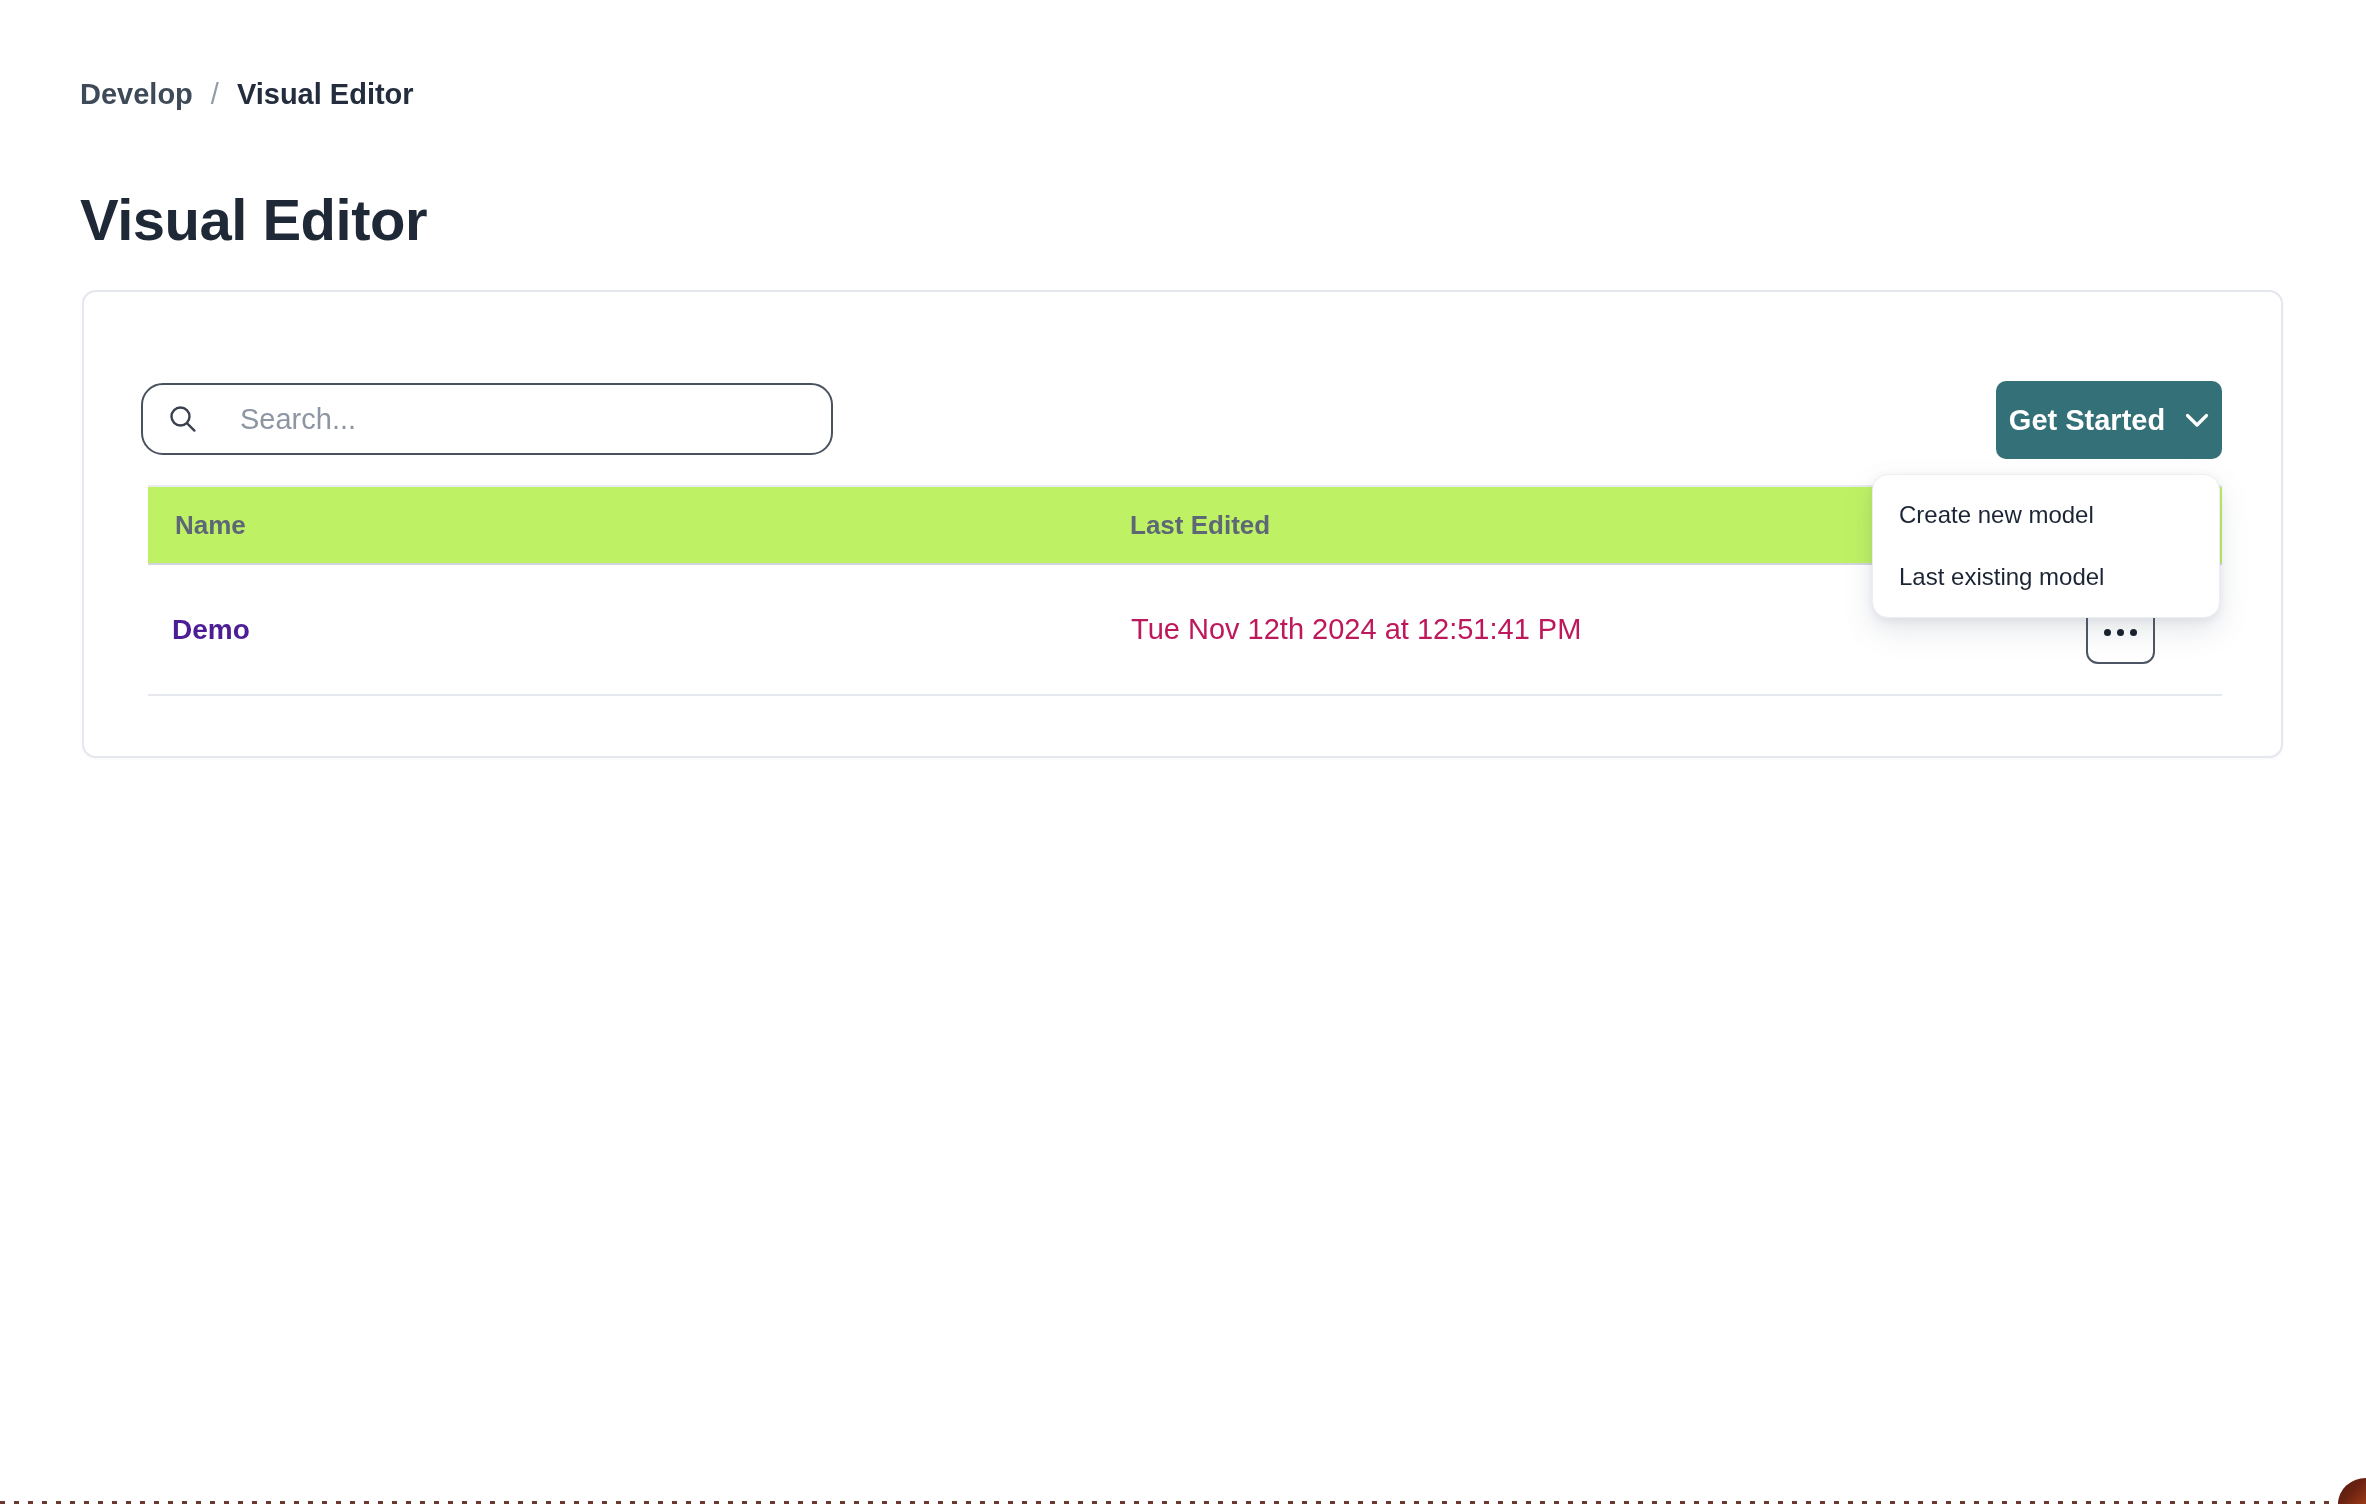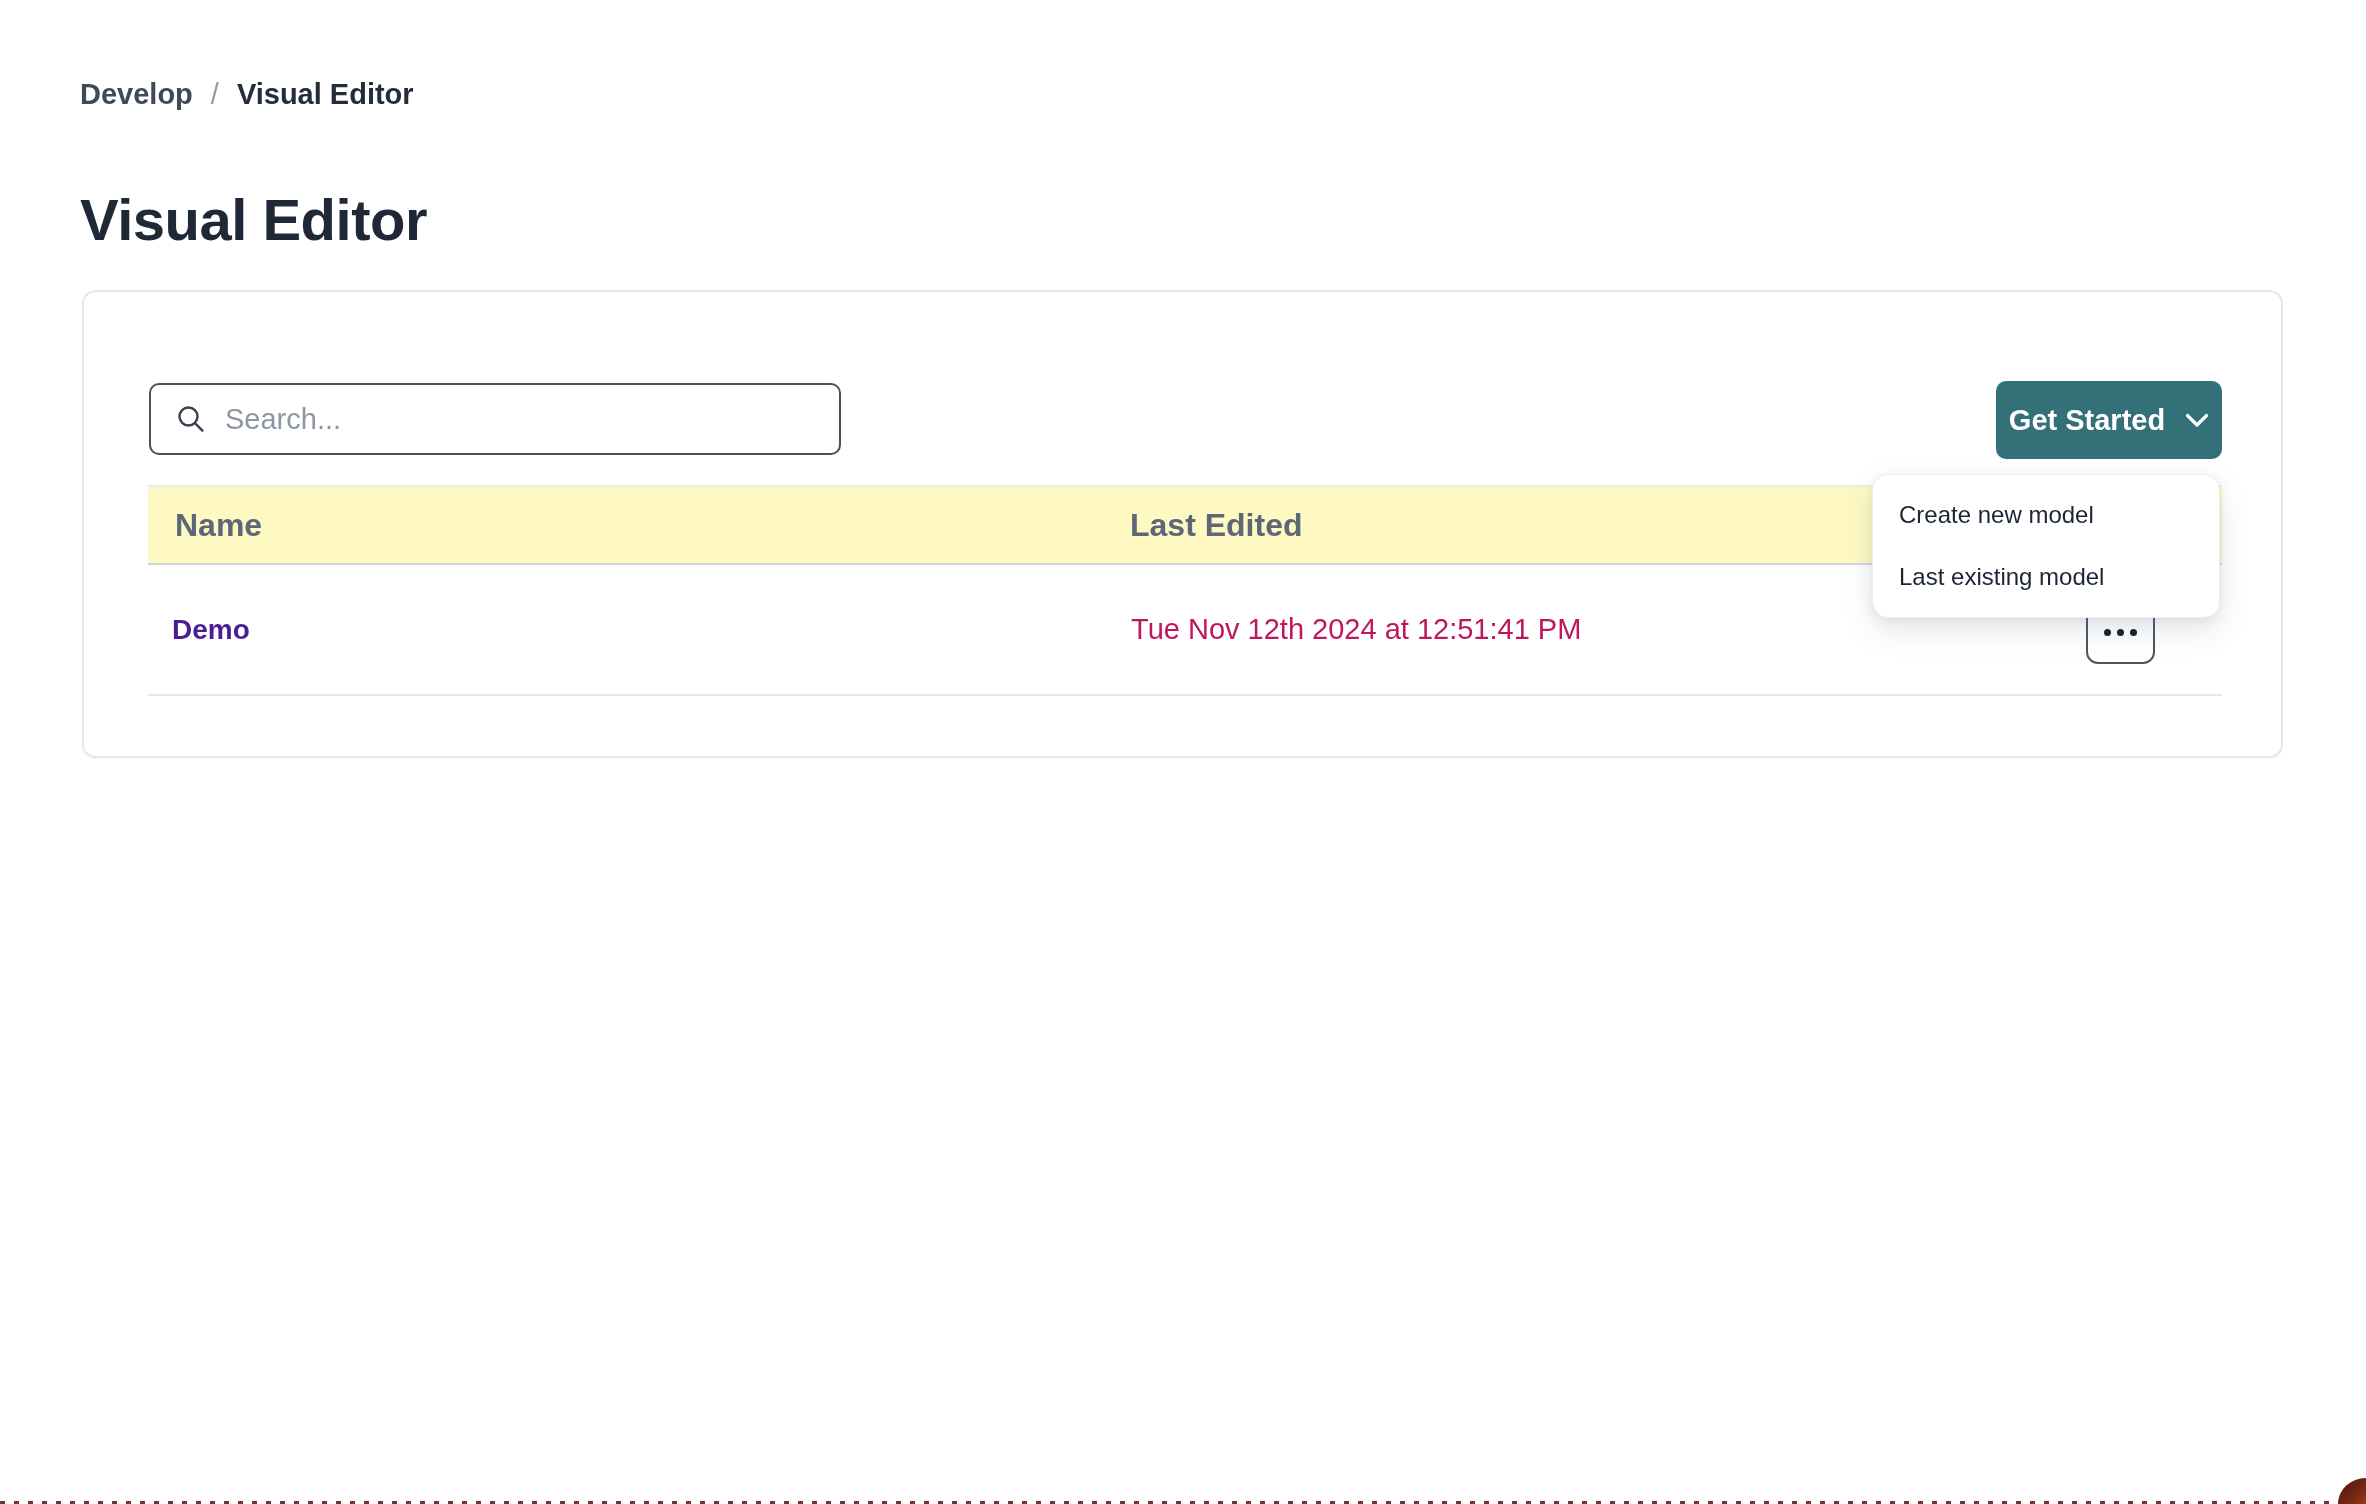--- a/index.html
+++ b/index.html
@@ -31,26 +31,26 @@
   .card{
     position:absolute;left:82px;top:290px;
     width:2201px;height:468px;
     background:#ffffff;
     border:2px solid #e4e7ee;
     border-radius:14px;
     box-shadow:0 1px 3px rgba(25,35,55,0.04);
   }
   
   .search-box{
-    position:absolute;left:65px;top:91px;
+    position:absolute;left:57px;top:91px;
     width:692px;height:72px;
     border:2px solid #49525f;
-    border-radius:10px;
-    background:#ffffff;
-    display:flex;align-items:center;
+    border-radius:22px;
+    background:#ffffff;
+    display:flex;align-items:center;gap:23px;
   }
   .search-icon{
     width:32px;height:32px;margin-left:24px;flex:0 0 auto;
     display:flex;align-items:center;justify-content:center;
   }
   .search-input{
     border:none;outline:none;background:transparent;
     font-family:"Liberation Sans", sans-serif;
     font-size:29px;color:#212b3c;
     flex:1;margin-left:16px;margin-right:16px;height:60px;
@@ -64,26 +64,26 @@
     color:#ffffff;font-family:"Liberation Sans", sans-serif;
     font-size:29px;font-weight:600;
     display:flex;align-items:center;justify-content:center;gap:20px;
     cursor:pointer;
   }
   
   .table{
     position:absolute;left:64px;top:193px;width:2074px;
   }
   .table-header{
-    height:80px;background:#fef9c3;
+    height:80px;background:#bef264;
     border-top:2px solid #e9ebef;
     border-bottom:2px solid #d2d6dc;
     position:relative;
     display:flex;align-items:center;
-    font-size:32px;font-weight:600;color:#5d6776;
+    font-size:26px;font-weight:600;color:#5d6776;
   }
   .col-name{padding-left:27px;}
   .col-last-edited{position:absolute;left:982px;top:0;height:100%;display:flex;align-items:center;text-align:center;}
   .table-row{
     height:131px;position:relative;
     border-bottom:2px solid #e5e8ec;
     display:flex;align-items:center;
     background:transparent;
   }
   .cell-name{

